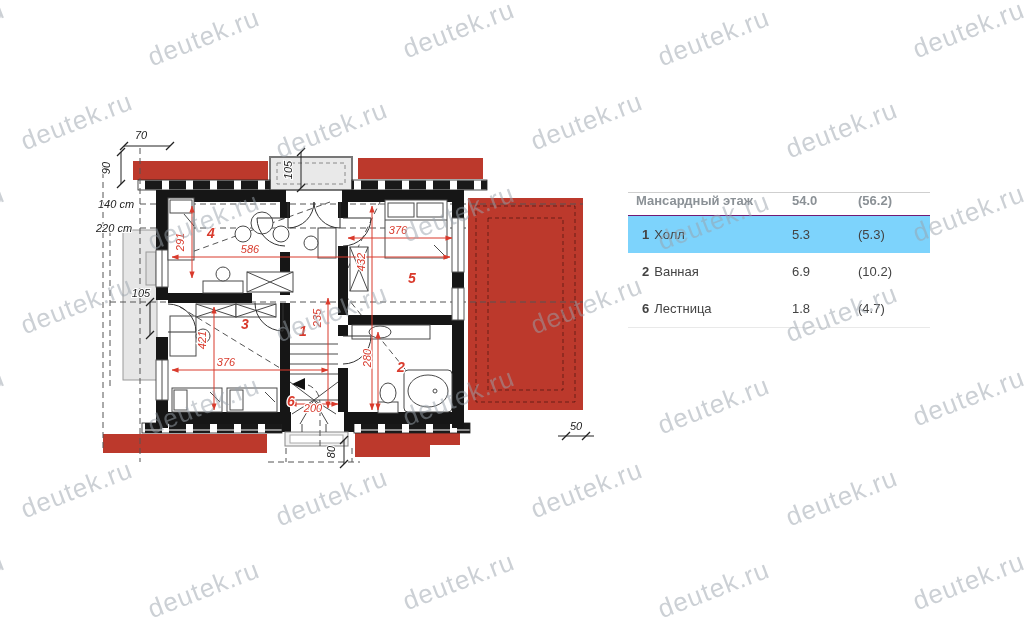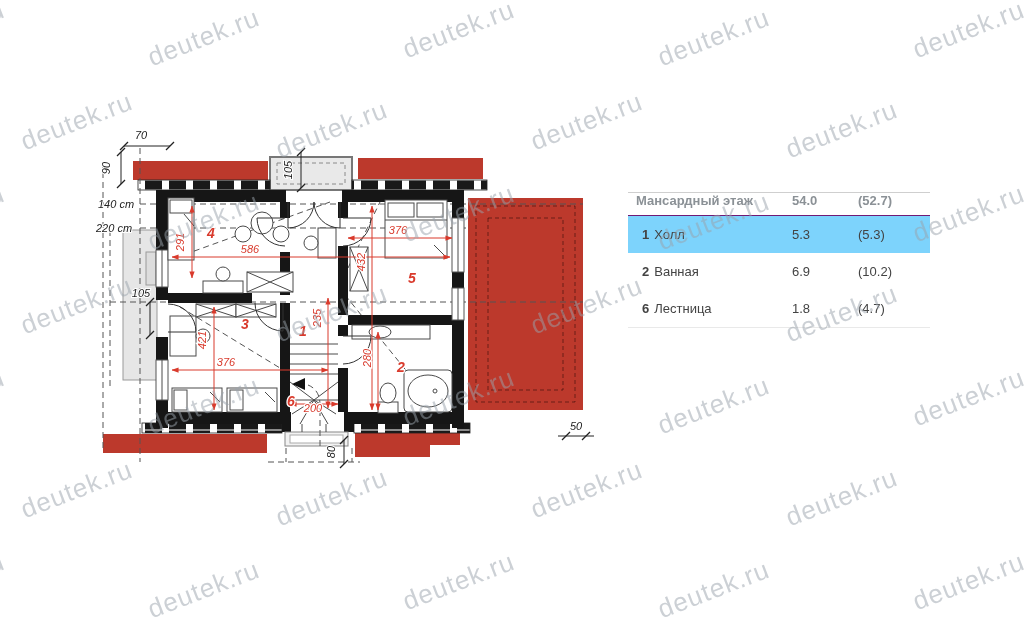--- a/index.html
+++ b/index.html
@@ -274,21 +274,21 @@
       <line class="tick" x1="340" y1="444" x2="348" y2="436"></line>
         <line class="tick" x1="340" y1="468" x2="348" y2="460"></line>
       <text class="dimb" x="335" y="452" text-anchor="middle" transform="rotate(-90 335 452)">80</text>
     </g>
   </svg>
 
   <div class="legend">
     <div class="lg-head">
       <span class="c-name">Мансардный этаж</span>
       <span class="c-area">54.0</span>
-      <span class="c-tot">(52.7)</span>
+      <span class="c-tot">(56.2)</span>
     </div>
     <div class="lg-row alt">
       <span class="c-name"><span class="num">1</span><span>Холл</span></span>
       <span class="c-area">5.3</span>
       <span class="c-tot">(5.3)</span>
     </div>
     <div class="lg-row">
       <span class="c-name"><span class="num">2</span><span>Ванная</span></span>
       <span class="c-area">6.9</span>
       <span class="c-tot">(10.2)</span>

